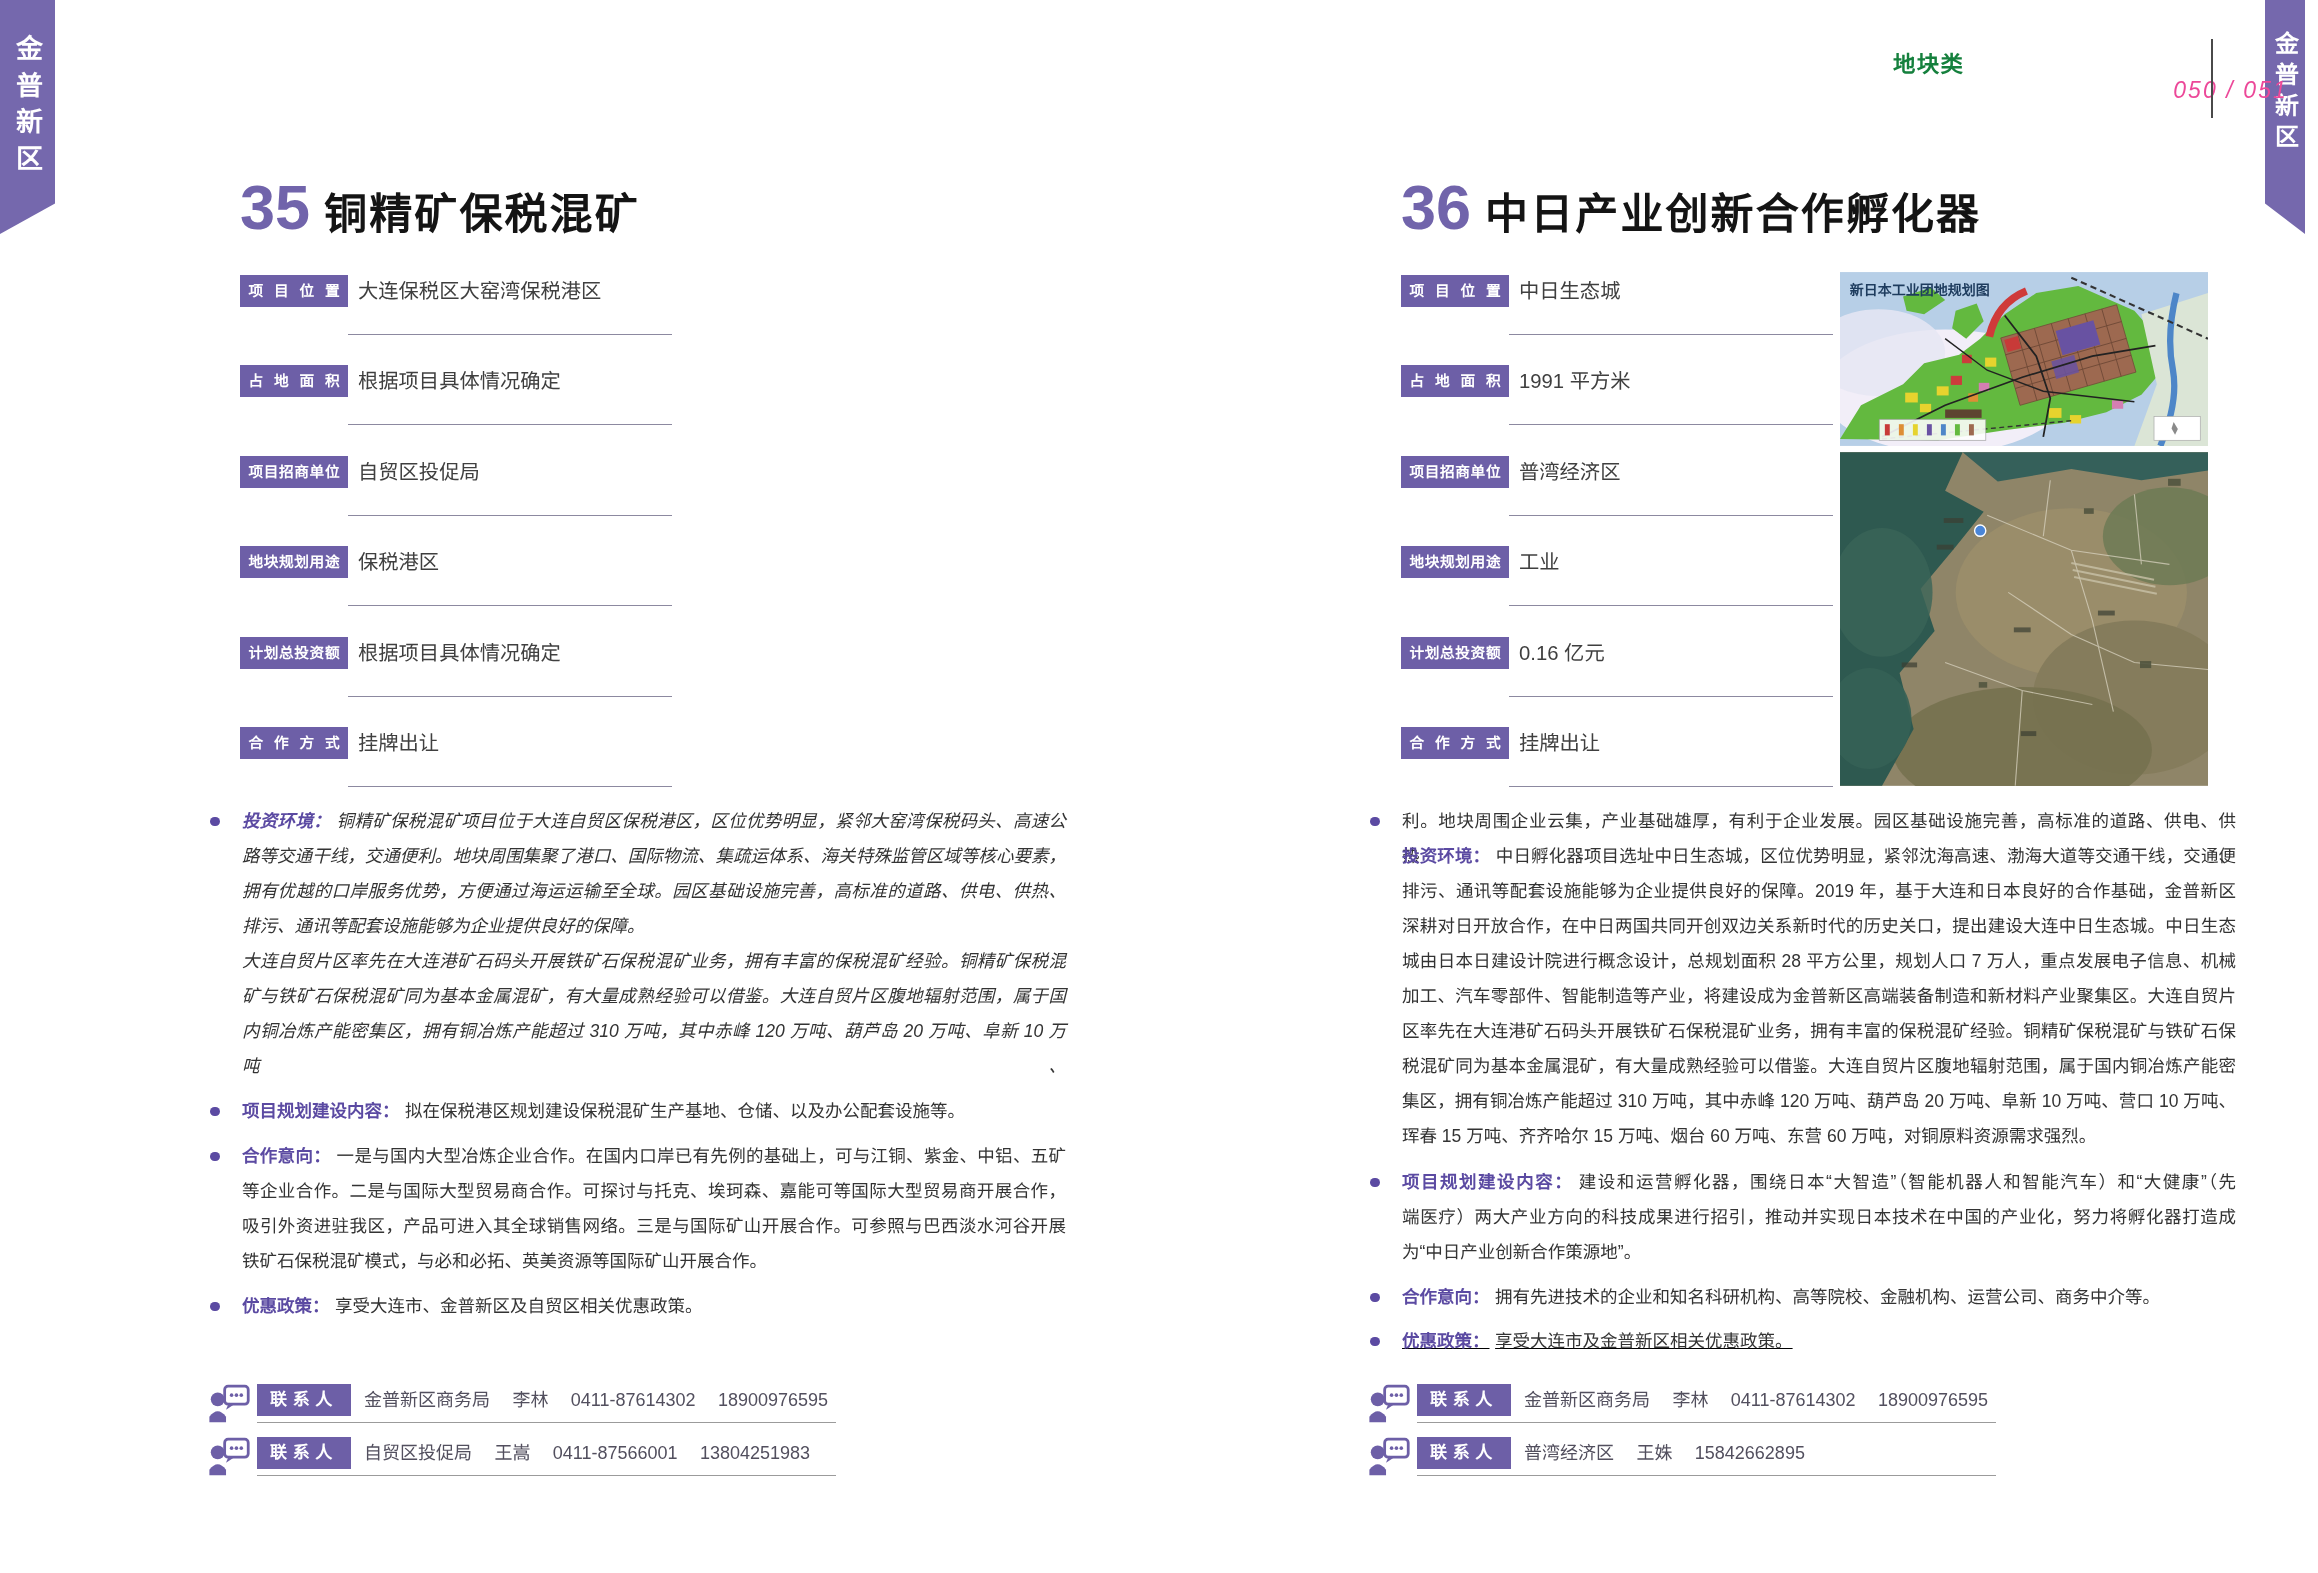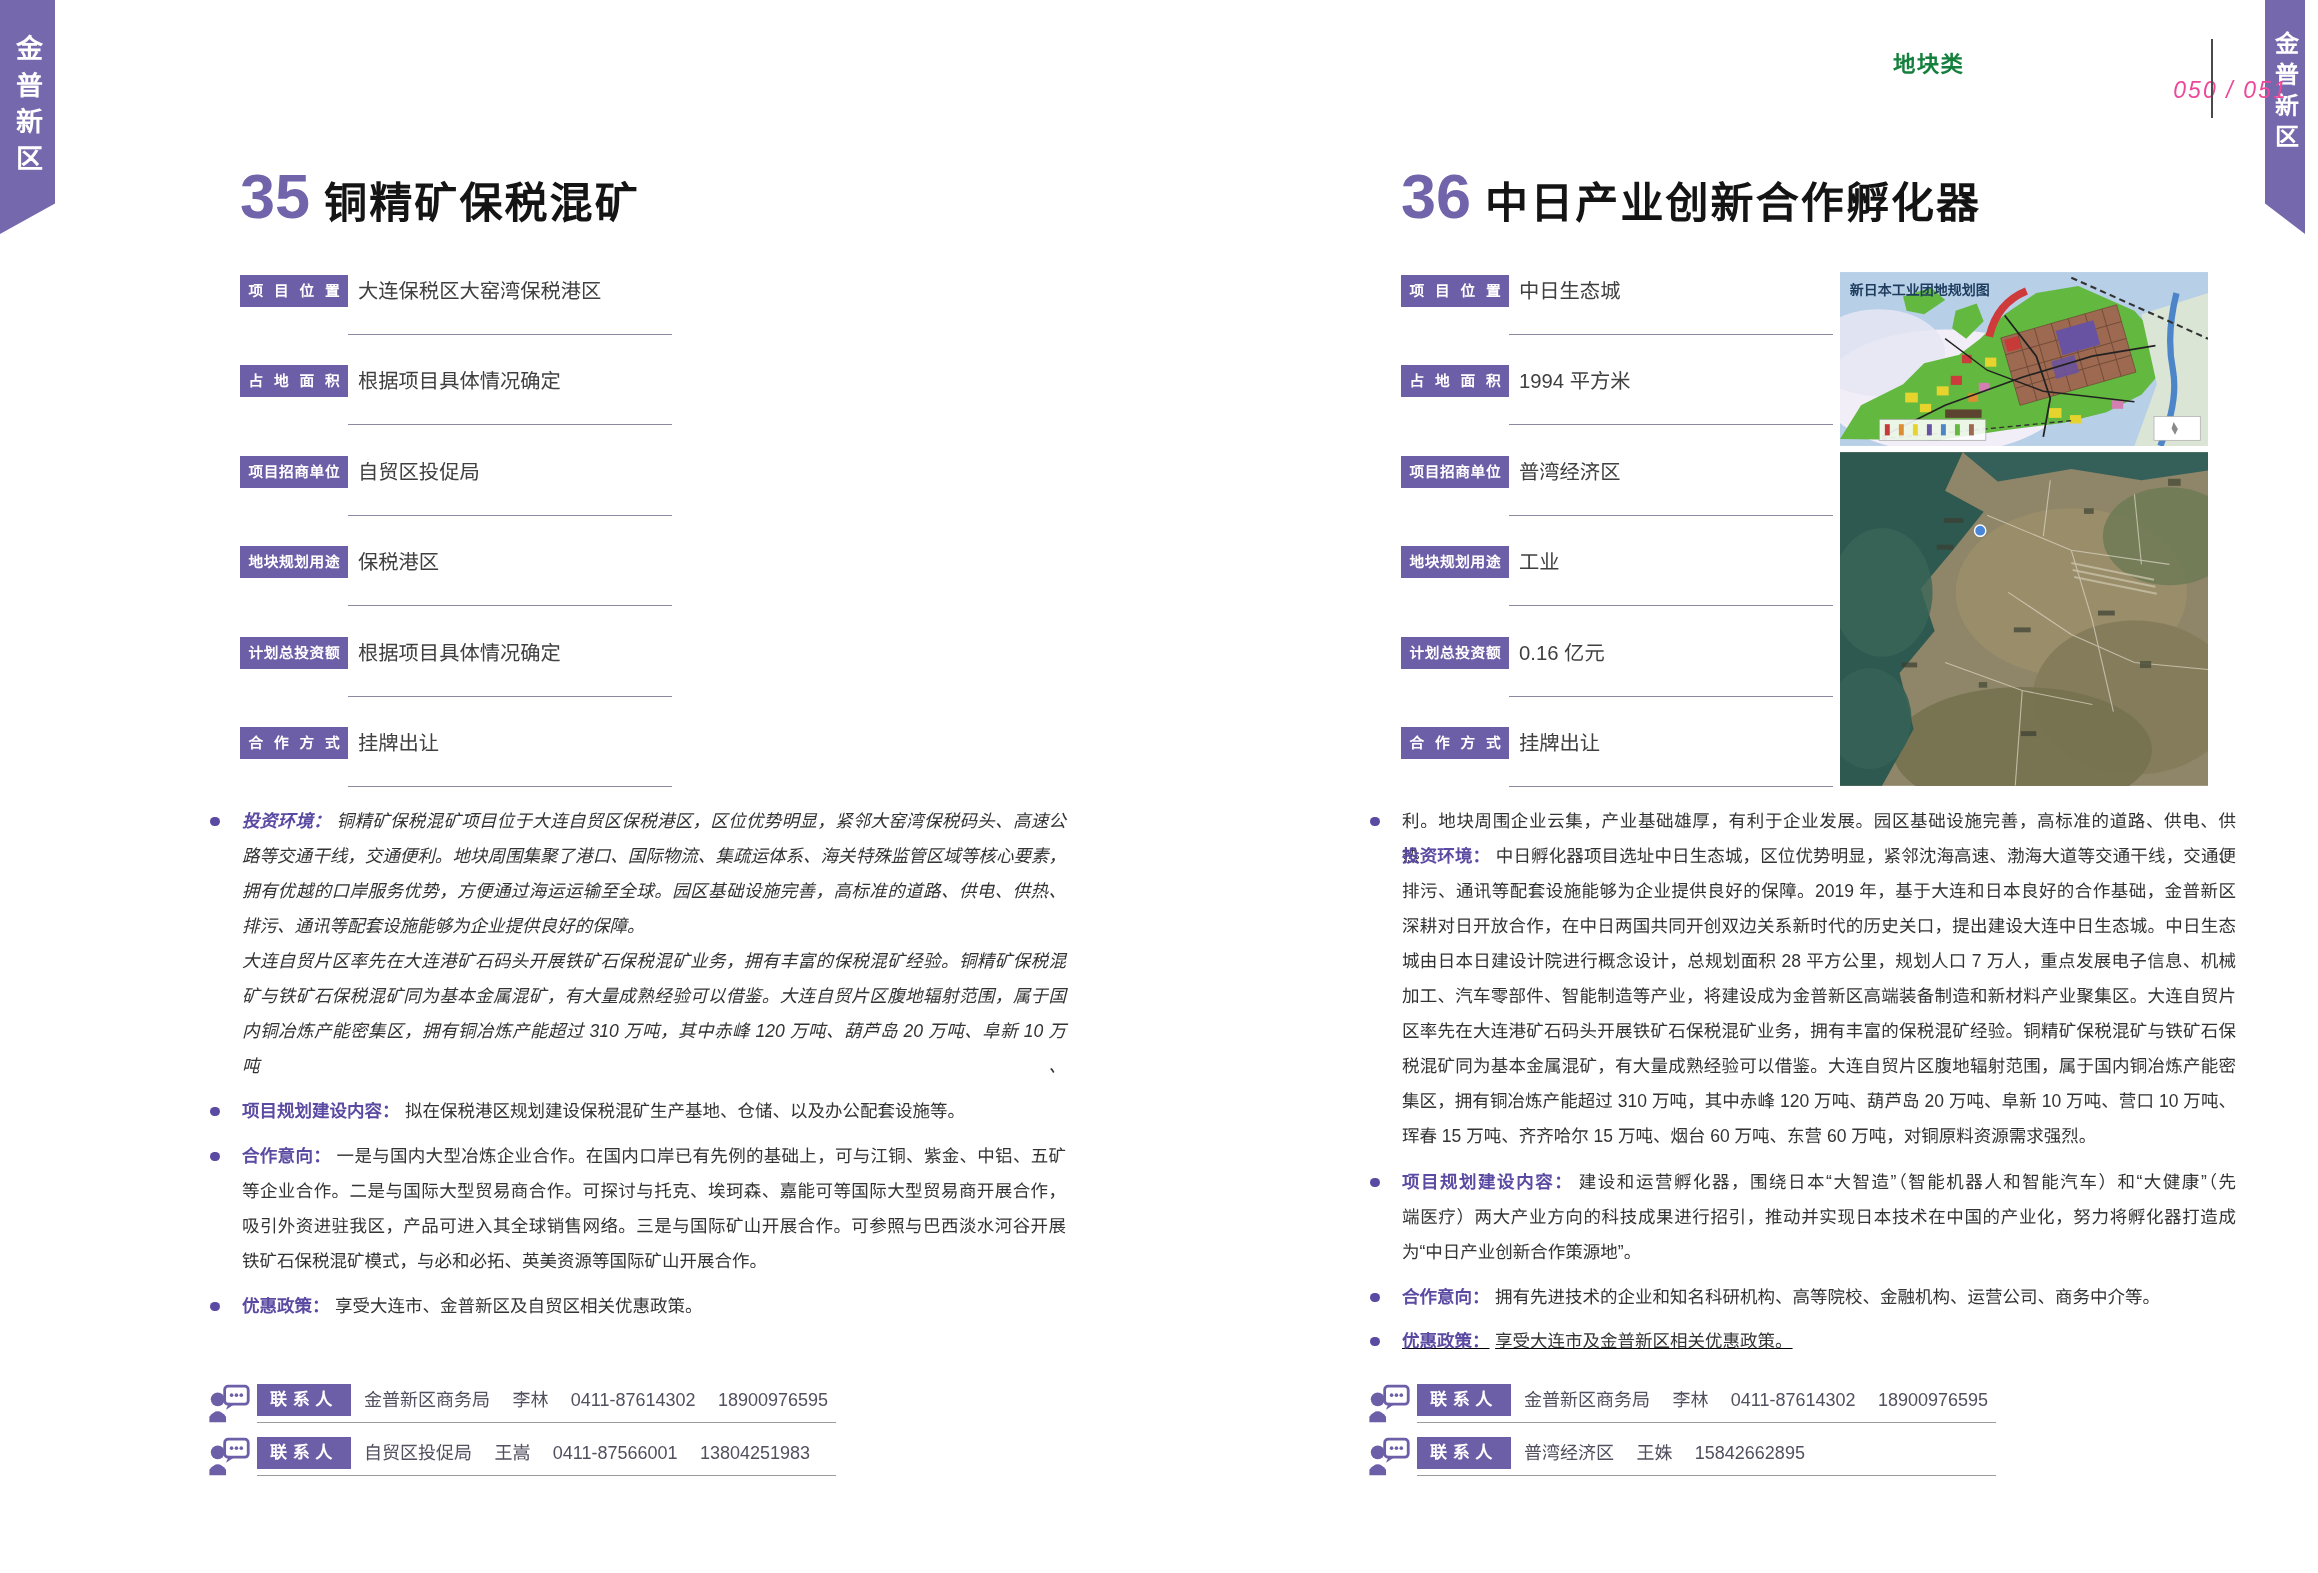--- a/index.html
+++ b/index.html
@@ -16,21 +16,21 @@
 
   
   .hdr-cat{position:absolute;top:46px;left:1893px;width:307px;
     font-size:22.4px;font-weight:bold;color:#15803d;letter-spacing:1.4px;}
   .hdr-page{position:absolute;top:77px;left:1981px;width:307px;text-align:right;
     font-size:23px;font-style:italic;color:#ec4899;letter-spacing:2.1px;}
   .hdr-line{position:absolute;top:39px;left:2211px;width:2.1px;height:79px;background:#4a4a4a;}
 
   
   .title{position:absolute;display:flex;align-items:baseline;gap:14px;white-space:nowrap;}
-  .title .num{font-size:63px;font-weight:bold;color:#7164ab;line-height:1;}
+  .title .num{font-size:63px;font-weight:bold;color:#7164ab;line-height:1;margin-top:11px;}
   .title .txt{font-size:43px;font-weight:bold;color:#141414;letter-spacing:2.1px;}
 
   
   .frow{position:absolute;width:449px;height:65px;}
   .fbadge{position:absolute;left:0;top:0;width:108px;height:32px;background:#6d5fa7;color:#fff;
     font-size:14.7px;font-weight:bold;line-height:32px;padding:0 8.4px;box-sizing:border-box;
     text-align:justify;text-align-last:justify;}
   .fval{position:absolute;left:118px;top:0;line-height:32px;font-size:20.3px;color:#3f3f3f;white-space:nowrap;}
   .fline{position:absolute;left:108px;top:59px;width:324px;height:1.4px;background:#8c89a0;}
 
@@ -186,21 +186,21 @@
     <span class="txt">中日产业创新合作孵化器</span>
   </div>
 
   <div class="frow" style="left:1401px;top:275px;">
     <div class="fbadge">项目位置</div>
     <div class="fval">中日生态城</div>
     <div class="fline"></div>
   </div>
   <div class="frow" style="left:1401px;top:365px;">
     <div class="fbadge">占地面积</div>
-    <div class="fval">1994 平方米</div>
+    <div class="fval">1991 平方米</div>
     <div class="fline"></div>
   </div>
   <div class="frow" style="left:1401px;top:456px;">
     <div class="fbadge">项目招商单位</div>
     <div class="fval">普湾经济区</div>
     <div class="fline"></div>
   </div>
   <div class="frow" style="left:1401px;top:546px;">
     <div class="fbadge">地块规划用途</div>
     <div class="fval">工业</div>

